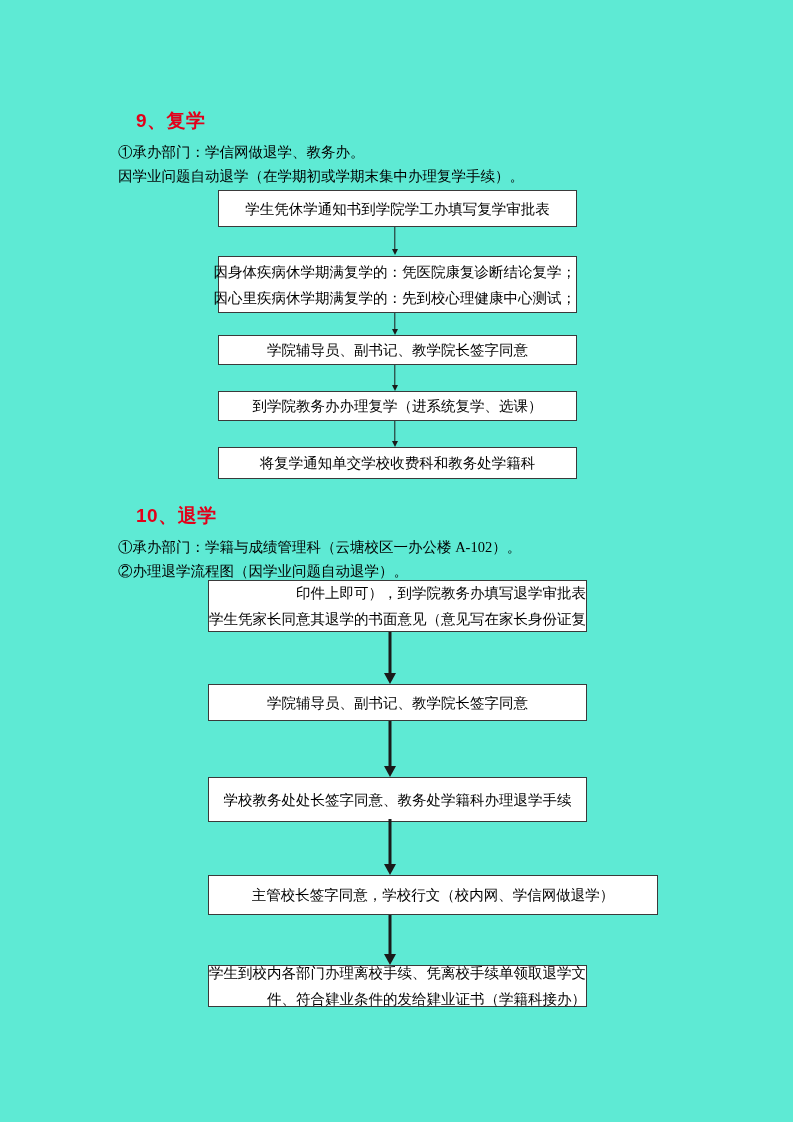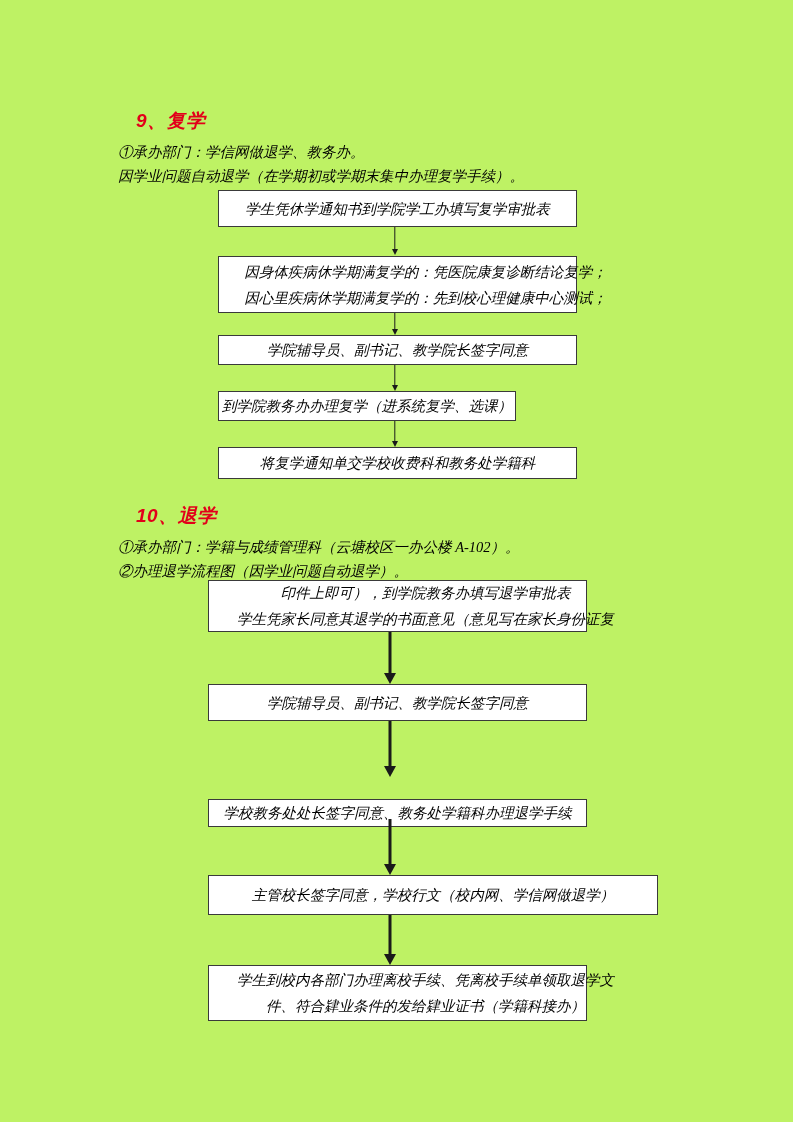--- a/index.html
+++ b/index.html
@@ -49,21 +49,21 @@
     flex-direction: column;
     justify-content: center;
     font-family: "Liberation Serif", "DejaVu Serif", serif;
     font-size: 14.5px;
     color: #000;
   }
   .flow-box.center {
     align-items: center;
   }
   .flow-box.left {
-    align-items: center;
+    align-items: flex-end;
     padding-left: 48px;
   }
   .flow-box .line {
     white-space: nowrap;
     line-height: 22px;
   }
   .flow-box.left .line {
     padding-left: 8px;
   }
   .flow-box.pad2 .line {
@@ -101,21 +101,21 @@
   .arrow.thick .shaft { width: 3px; }
   .arrow.thick .head {
     border-left-width: 6.5px;
     border-right-width: 6.5px;
     border-top-width: 11px;
   }
 </style>
 </head>
 <body>
 
-<div id="page" style="background: #bef264; font-style: italic;">
+<div id="page" style="background: #5eead4;">
 
   <div class="section-heading" style="left: 136px; top: 108px; color: rgb(226, 0, 26);">9、复学</div>
 
   <div class="body-line" style="left:118px; top:142px;">①承办部门：学信网做退学、教务办。</div>
 
   <div class="body-line" style="left:118px; top:166px;">因学业问题自动退学（在学期初或学期末集中办理复学手续）。</div>
 
   <div class="flow-box center" style="left:218px; top:190px; width:359px; height:37px;">
     <div class="line">学生凭休学通知书到学院学工办填写复学审批表</div>
   </div>
@@ -137,21 +137,21 @@
 
   <div class="flow-box center" style="left:218px; top:335px; width:359px; height:30px;">
     <div class="line">学院辅导员、副书记、教学院长签字同意</div>
   </div>
 
   <div class="arrow thin" style="left:388px; top:365px; width:14px; height:26px;">
     <div class="shaft" style="height:20px;"></div>
     <div class="head"></div>
   </div>
 
-  <div class="flow-box center" style="left:218px; top:391px; width:298px; height:30px;">
+  <div class="flow-box center" style="left:218px; top:391px; width:359px; height:30px;">
     <div class="line">到学院教务办办理复学（进系统复学、选课）</div>
   </div>
 
   <div class="arrow thin" style="left:388px; top:421px; width:14px; height:26px;">
     <div class="shaft" style="height:20px;"></div>
     <div class="head"></div>
   </div>
 
   <div class="flow-box center" style="left:218px; top:447px; width:359px; height:32px;text-align:center;">
     <div class="line">将复学通知单交学校收费科和教务处学籍科</div>
@@ -175,36 +175,36 @@
 
   <div class="flow-box center" style="left:208px; top:684px; width:379px; height:37px;">
     <div class="line">学院辅导员、副书记、教学院长签字同意</div>
   </div>
 
   <div class="arrow thick" style="left:380px; top:721px; width:20px; height:56px;">
     <div class="shaft" style="height:45px;"></div>
     <div class="head"></div>
   </div>
 
-  <div class="flow-box center" style="left:208px; top:777px; width:379px; height:28px;margin-top:22px;">
+  <div class="flow-box center" style="left:208px; top:777px; width:379px; height:45px;">
     <div class="line">学校教务处处长签字同意、教务处学籍科办理退学手续</div>
   </div>
 
   <div class="arrow thick" style="left:380px; top:819px; width:20px; height:56px;">
     <div class="shaft" style="height:45px;"></div>
     <div class="head"></div>
   </div>
 
   <div class="flow-box center" style="left:208px; top:875px; width:450px; height:40px;">
     <div class="line">主管校长签字同意，学校行文（校内网、学信网做退学）</div>
   </div>
 
   <div class="arrow thick" style="left:380px; top:915px; width:20px; height:50px;">
     <div class="shaft" style="height:39px;"></div>
     <div class="head"></div>
   </div>
 
-  <div class="flow-box left pad2" style="left:208px; top:965px; width:379px; height:56px;">
+  <div class="flow-box left pad2" style="left:208px; top:965px; width:379px; height:42px;">
     <div class="line">学生到校内各部门办理离校手续、凭离校手续单领取退学文</div>
     <div class="line">件、符合肄业条件的发给肄业证书（学籍科接办）</div>
   </div>
 
 </div>
 
 </body></html>

